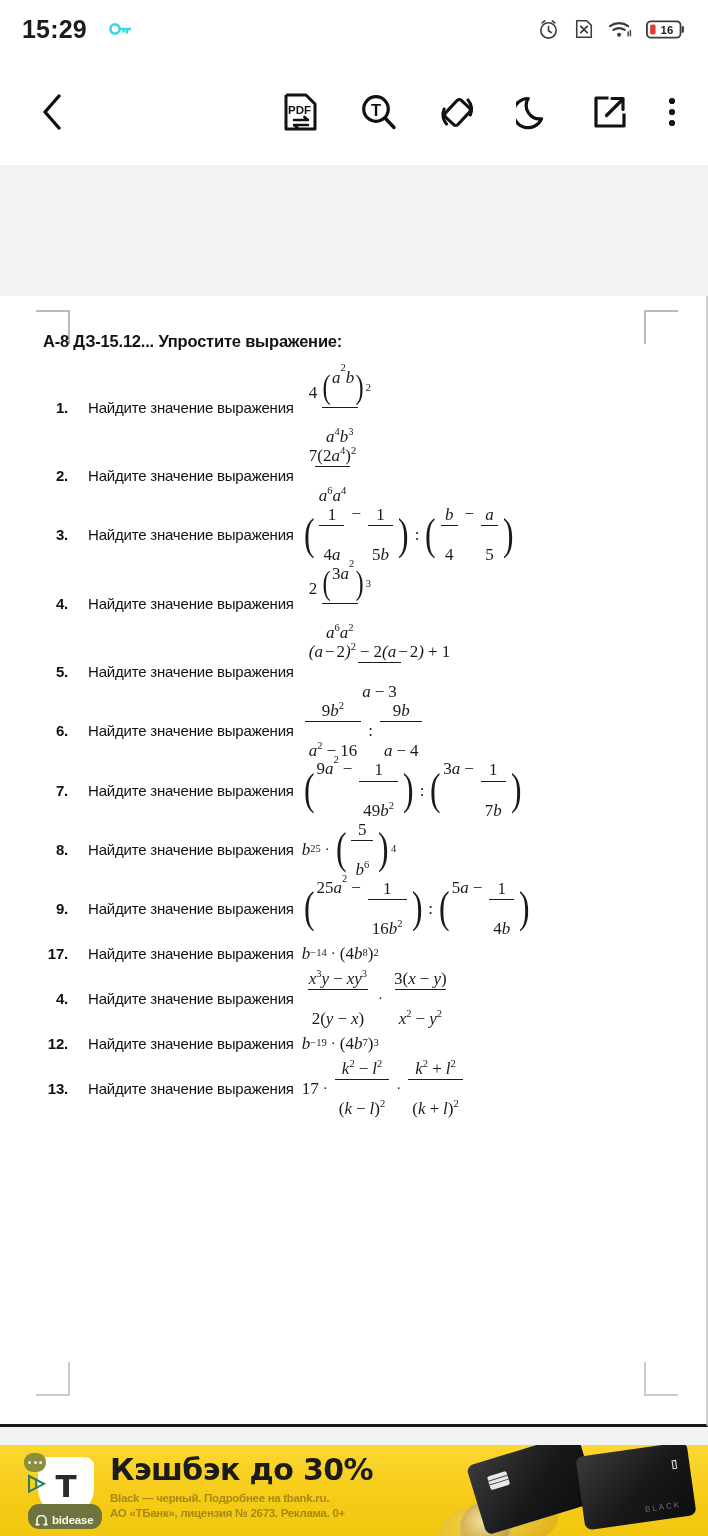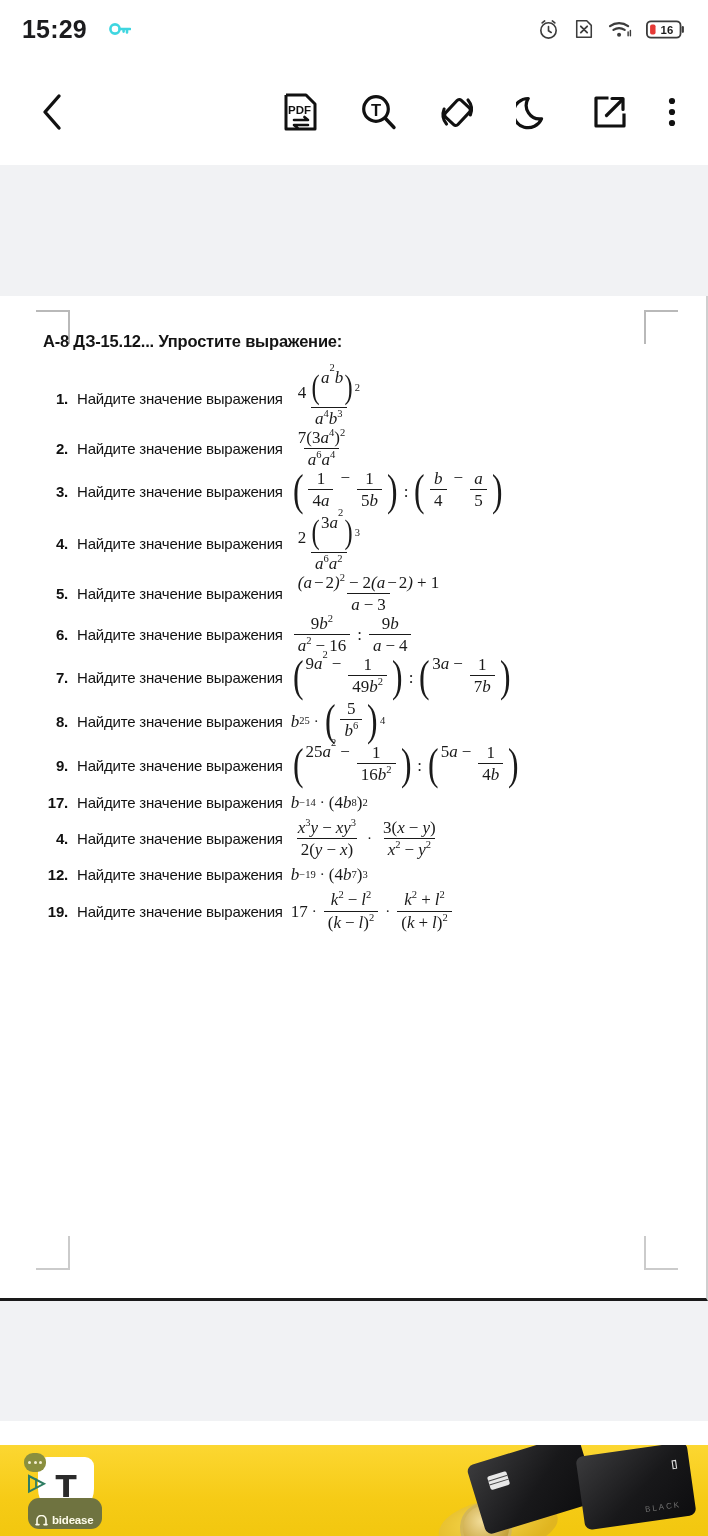--- a/index.html
+++ b/index.html
@@ -40,21 +40,21 @@
   
   .grey-band { background: #f1f2f4; width: 100%; }
   .band-top { height: 131px; }
   .band-bottom { height: 120px; }
 
   
   .page {
     position: relative;
     width: 100%;
     background: #ffffff;
-    height: 1005px;
+    height: 1131px;
     border-bottom: 3px solid #1a1a1a;
     border-right: 2px solid #cfcfcf;
     overflow: hidden;
   }
   .crop-mark { position: absolute; width: 34px; height: 34px; }
   .cm-tl { top: 14px; left: 36px; border-left: 0; border-top: 2px solid #b9b9b9; border-right: 2px solid #b9b9b9; }
   .cm-tr { top: 14px; right: 28px; border-top: 2px solid #b9b9b9; border-left: 2px solid #b9b9b9; }
   .cm-bl { bottom: 28px; left: 36px; border-bottom: 2px solid #cbcbcb; border-right: 2px solid #cbcbcb; }
   .cm-br { bottom: 28px; right: 28px; border-bottom: 2px solid #cbcbcb; border-left: 2px solid #cbcbcb; }
 
@@ -69,38 +69,38 @@
     display: flex; align-items: center;
     padding-left: 36px; min-height: 31px;
   }
   .qnum {
     font-size: 15px; font-weight: 700; color: #111;
     width: 32px; text-align: right; flex: none;
     letter-spacing: -.2px;
   }
   .qlabel {
     font-size: 15px; color: #111; white-space: nowrap;
-    margin-left: 9px; letter-spacing: -.2px; flex: none;
+    margin-left: 20px; letter-spacing: -.2px; flex: none;
   }
   .qmath {
     margin-left: 8px; flex: none;
     font-family: "Liberation Serif", serif;
     font-style: italic; color: #1a1a1a;
     display: flex; align-items: center;
   }
 
   
   .m { display: inline-flex; align-items: center; font-size: 17px; line-height: 1; }
   .frac {
     display: inline-flex; flex-direction: column;
     align-items: center; vertical-align: middle;
     margin: 0 3px; line-height: 1.12;
   }
   .frac > .num { padding: 0 4px 1px; }
-  .frac > .den { padding: 1px 4px 0; border-top: 1.3px solid #1a1a1a; }
+  .frac > .den { padding: 19px 4px 0; border-top: 1.3px solid #1a1a1a; }
   .rm { font-style: normal; }
   sup { font-size: .62em; vertical-align: super; line-height: 0; font-style: normal; }
   .it { font-style: italic; }
   .paren {
     display: inline-flex; align-items: stretch; font-style: normal;
   }
   .pl, .pr {
     font-family: "Liberation Serif", serif;
     font-style: normal; display: inline-flex; align-items: center;
     transform: scaleX(.72);
@@ -134,21 +134,21 @@
     position: absolute; left: 0; top: 0;
     width: 22px; height: 19px; border-radius: 9px;
     background: #8a8f3e; display: flex; align-items: center;
     justify-content: center; gap: 2.5px;
   }
   .dots-badge i { width: 3px; height: 3px; border-radius: 50%; background: #f4efd2; display:block; }
   .adchoice { position: absolute; left: 2px; top: 20px; }
   .bidease {
     position: absolute; left: 4px; bottom: 0px;
     background: #6f7340; border-radius: 11px;
-    padding: 16px 9px 3px 7px; display: flex;
+    padding: 10px 9px 3px 7px; display: flex;
     align-items: center; gap: 4px;
   }
   .bidease span { font-size: 11.5px; color: #fdfbe9; font-weight: 700; letter-spacing: -.2px; }
   .ad-text { position: absolute; left: 110px; top: 9px; }
   .ad-head {
     font-size: 30px; font-weight: 700; color: #1b1b1b;
     letter-spacing: -.6px; font-family: "DejaVu Sans", sans-serif;
     line-height: 1.05;
   }
   .ad-sub {
@@ -309,21 +309,21 @@
           </span>
       </span>
     </div>
 
     <div class="qrow">
       <span class="qnum">2.</span>
       <span class="qlabel">Найдите значение выражения</span>
       <span class="qmath">
         <span class="m">
             <span class="frac">
-          <span class="num"><span class="rm">7(3</span><span class="it">a</span><sup>4</sup><span class="rm">)</span><sup>2</sup></span>
+          <span class="num"><span class="rm">7(2</span><span class="it">a</span><sup>4</sup><span class="rm">)</span><sup>2</sup></span>
           <span class="den"><span class="it">a</span><sup>6</sup><span class="it">a</span><sup>4</sup></span>
         </span>
           </span>
       </span>
     </div>
 
     <div class="qrow">
       <span class="qnum">3.</span>
       <span class="qlabel">Найдите значение выражения</span>
       <span class="qmath">
@@ -542,21 +542,21 @@
           <span class="rm">(4</span>
             <span class="it">b</span>
             <sup>7</sup>
             <span class="rm">)</span>
             <sup>3</sup>
         </span>
       </span>
     </div>
 
     <div class="qrow">
-      <span class="qnum">19.</span>
+      <span class="qnum">13.</span>
       <span class="qlabel">Найдите значение выражения</span>
       <span class="qmath">
         <span class="m">
           <span class="rm">17</span>
             <span class="dot">·</span>
           <span class="frac">
             <span class="num"><span class="it">k</span><sup>2</sup><span class="op">−</span><span class="it">l</span><sup>2</sup></span>
             <span class="den"><span class="rm">(</span><span class="it">k</span><span class="op">−</span><span class="it">l</span><span class="rm">)</span><sup>2</sup></span>
           </span>
           <span class="dot">·</span>
@@ -606,13 +606,20 @@
     </span>
     <div class="bidease">
       <svg width="13" height="11" viewBox="0 0 13 11">
         <path d="M2 9V5a4.5 4.5 0 0 1 9 0v4" fill="none" stroke="#fdfbe9" stroke-width="1.6" stroke-linecap="round"></path>
         <path d="M1 9.6h3M9 9.6h3" stroke="#fdfbe9" stroke-width="1.6" stroke-linecap="round"></path>
       </svg>
       <span>bidease</span>
     </div>
   </div>
 
+  <div class="ad-text">
+    <div class="ad-head">Кэшбэк до 30%</div>
+    <div class="ad-sub">
+      <div>Black — черный. Подробнее на tbank.ru.</div>
+      <div>АО «ТБанк», лицензия № 2673. Реклама. 0+</div>
+    </div>
+  </div>
 </div>
 
 </body></html>

